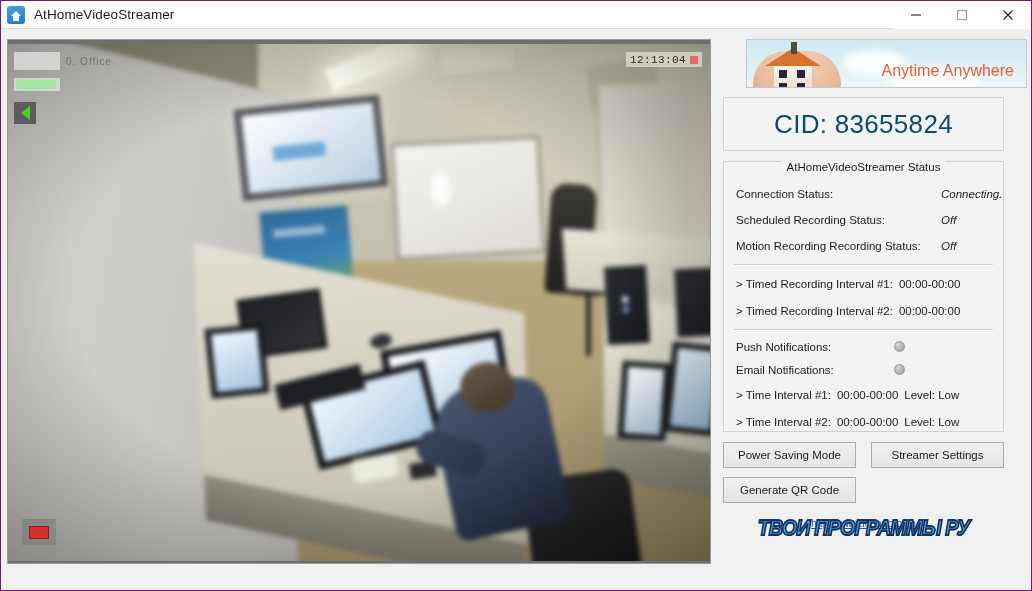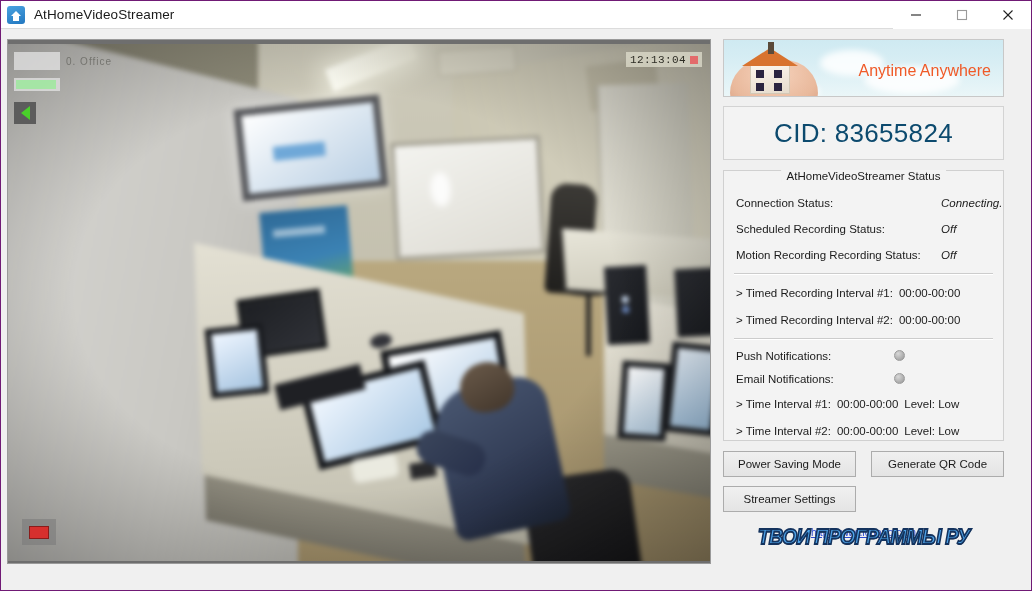--- a/index.html
+++ b/index.html
@@ -489,24 +489,25 @@
   
   #right-panel {
     position: absolute;
     left: 722px; top: 38px;
     width: 283px;
   }
 
   
   #banner {
     position: relative;
-    width: 281px; height: 58px;
+    width: 281px; height: 49px;
     border: 1px solid #c8c8c8;
     background: linear-gradient(180deg,#cfeaf2 0%, #d8eef4 40%, #eaf6f8 100%);
     overflow: hidden;
+    margin-left: 23px;
   }
   .cloud {
     position: absolute;
     background: rgba(255,255,255,0.85);
     border-radius: 50%;
     filter: blur(3px);
   }
   .c1 { left: 96px; top: 10px; width: 64px; height: 26px; }
   .c2 { left: 140px; top: 26px; width: 96px; height: 28px; }
   .c3 { left: 16px; top: 40px; width: 80px; height: 24px; }
@@ -870,22 +871,22 @@
         <span>&gt; Time Interval #2:</span>
         <span class="gap"></span>
         <span>00:00-00:00</span>
         <span class="gap"></span>
         <span>Level: Low</span>
       </div>
     </div>
 
     <div id="button-grid">
       <div class="btn">Power Saving Mode</div>
+      <div class="btn">Streamer Settings</div>
       <div class="btn">Generate QR Code</div>
-      <div class="btn">Streamer Settings</div>
     </div>
 
     <div id="footer-area">
       <a id="footer-link" href="#">http://www.ichano.com</a>
       <div id="watermark">ТВОИ ПРОГРАММЫ РУ</div>
     </div>
 
   </div>
 </div>
 

